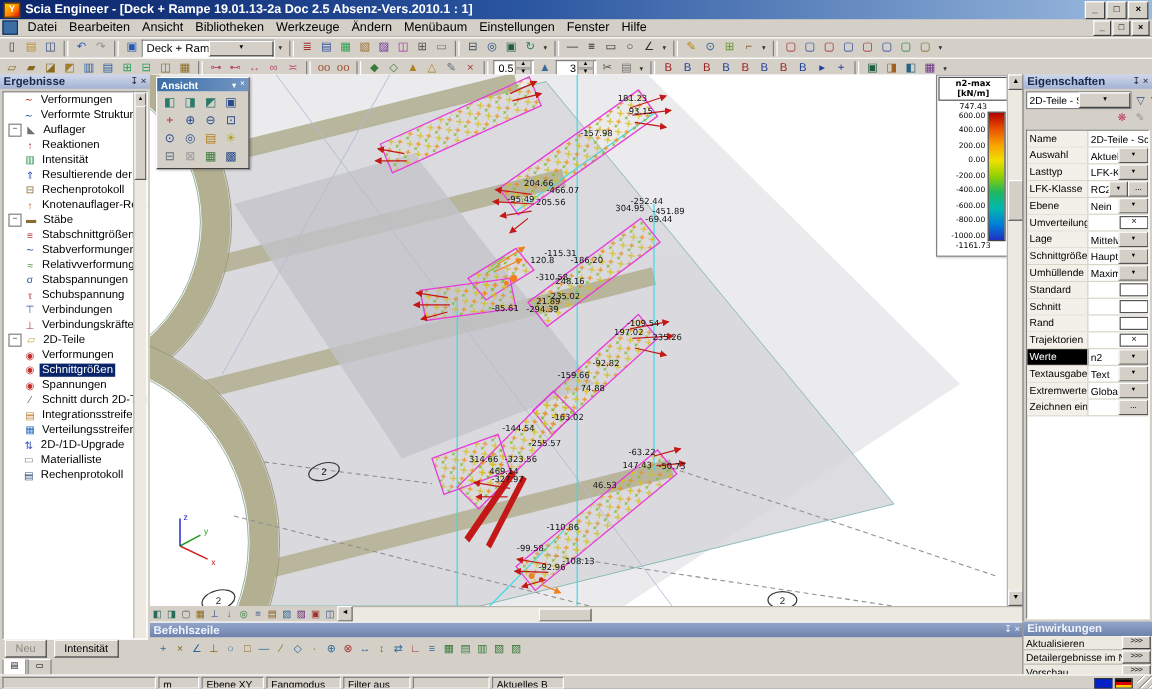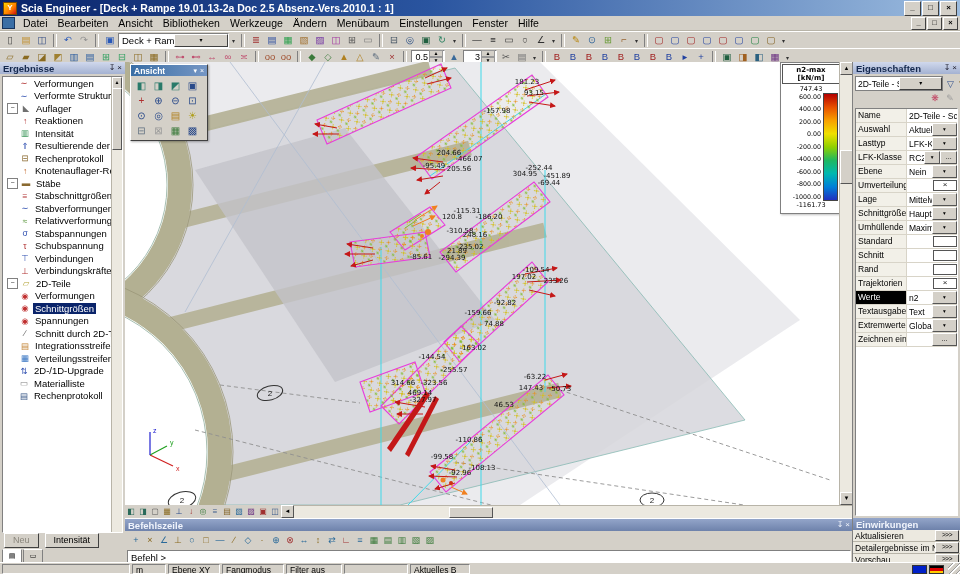--- a/index.html
+++ b/index.html
@@ -857,23 +857,20 @@
         <span class="ic" style="color: rgb(138, 106, 32);">↕</span>
         <span class="ic" style="color: rgb(42, 106, 154);">⇄</span>
         <span class="ic" style="color: rgb(160, 48, 48);">∟</span>
         <span class="ic" style="color: rgb(42, 106, 154);">≡</span>
         <span class="ic" style="color: rgb(58, 122, 58);">▦</span>
         <span class="ic" style="color: rgb(58, 122, 58);">▤</span>
         <span class="ic" style="color: rgb(58, 122, 58);">▥</span>
         <span class="ic" style="color: rgb(58, 122, 58);">▧</span>
         <span class="ic" style="color: rgb(58, 122, 58);">▨</span>
       </div>
-    <div class="cmdinput">
-      <span>Befehl &gt;</span>
-    </div>
   </div>
 
   <div class="einw">
     <div class="cap dark">
       <span>Einwirkungen</span>
     </div>
     <div id="actions">
         <div class="erow">
           <span class="el">Aktualisieren</span>
           <span class="ebtn">&gt;&gt;&gt;</span>

